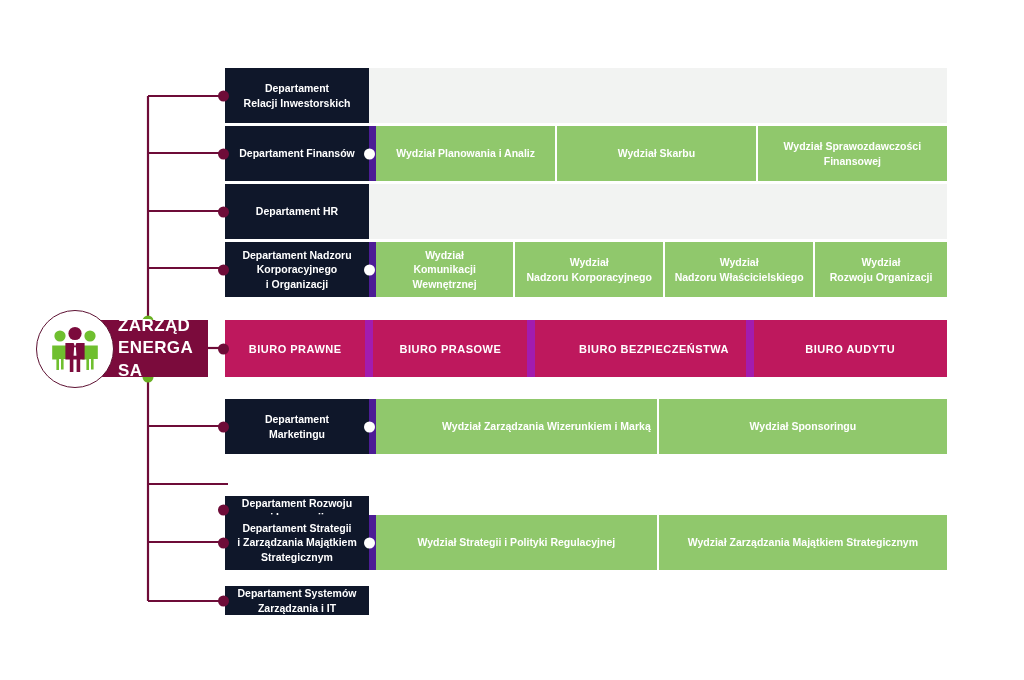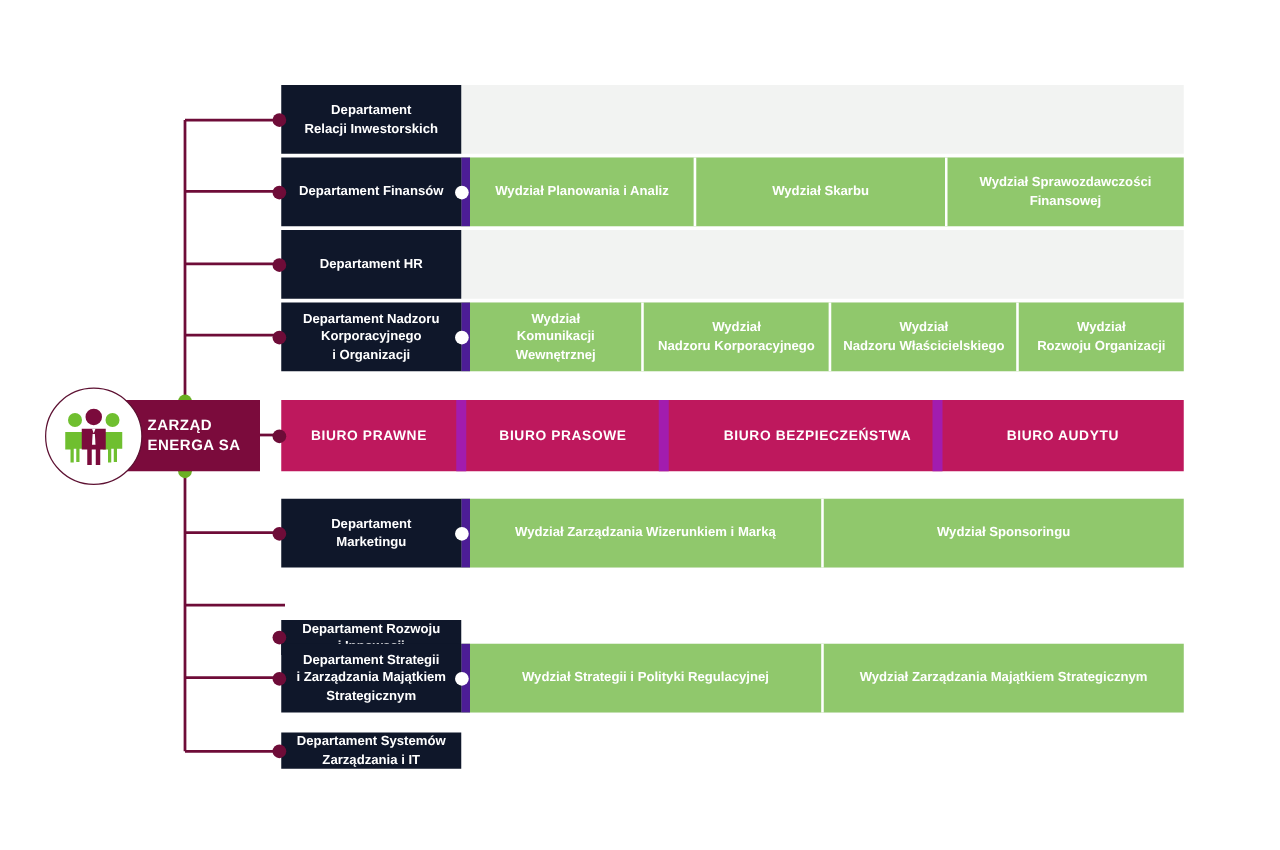--- a/index.html
+++ b/index.html
@@ -37,21 +37,21 @@
     top: 320px;
     width: 108px;
     height: 57px;
     background: #7b0b3c;
     display: flex;
     align-items: center;
     justify-content: flex-start;
   }
   .board-label {
     color: #ffffff;
-    font-size: 12px;
+    font-size: 17px;
     font-weight: bold;
     letter-spacing: 0.4px;
     line-height: 1.32;
     padding-left: 18px;
     white-space: pre-line;
   }
   .board-logo {
     position: absolute;
     left: 36px;
     top: 310px;
@@ -305,21 +305,21 @@
   </div>
 
   <div class="row" style="top:399px;height:55px;">
     <div class="dept">
       <span class="bullet"></span>
       <span>Departament
 Marketingu</span>
       <span class="junction"></span>
     </div>
     <div class="subs">
-      <div class="sub" style="flex:285 1 0;">
+      <div class="sub" style="flex:285 1 0;justify-content:flex-end;">
         <span>Wydział Zarządzania Wizerunkiem i Marką</span>
       </div>
       <div class="sub" style="flex:293 1 0;">
         <span>Wydział Sponsoringu</span>
       </div>
     </div>
   </div>
 
   <div class="row" style="top:469px;height:55px;align-items:flex-end;">
     <div class="dept">

